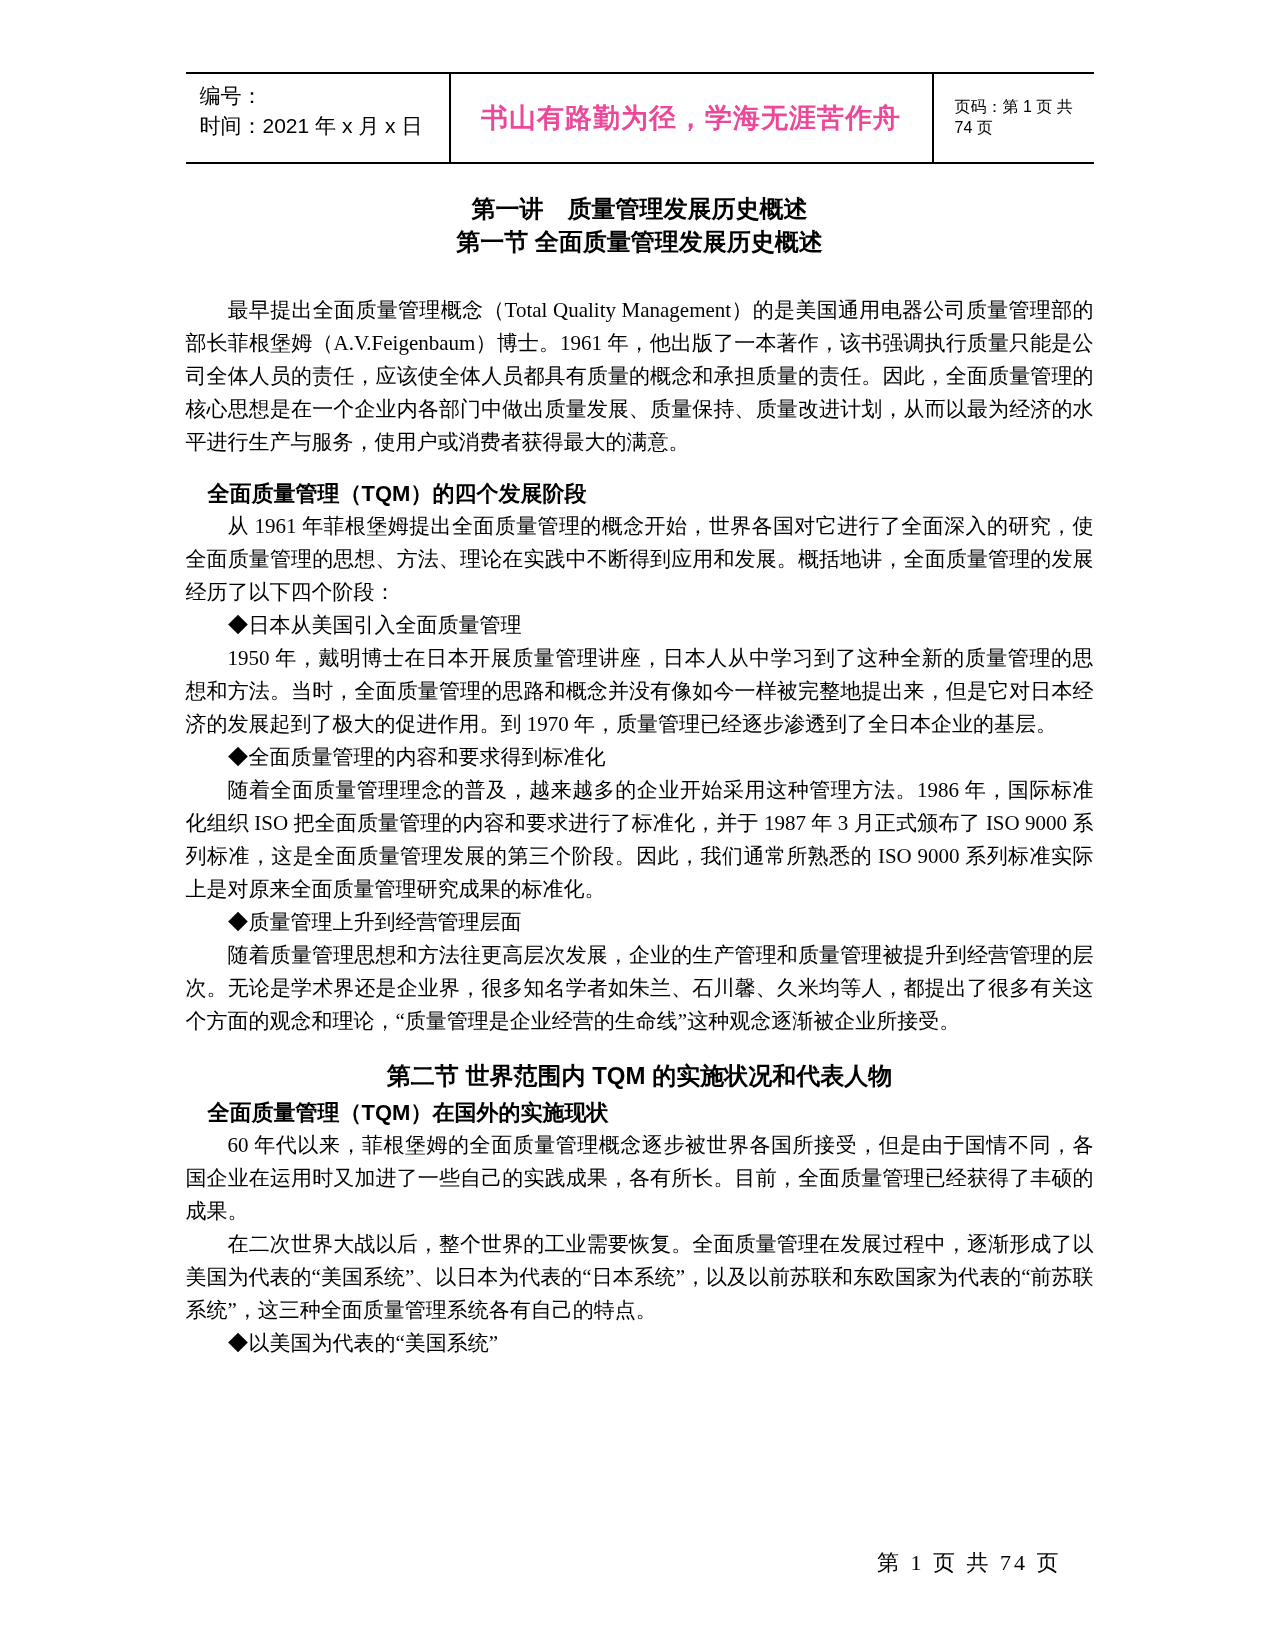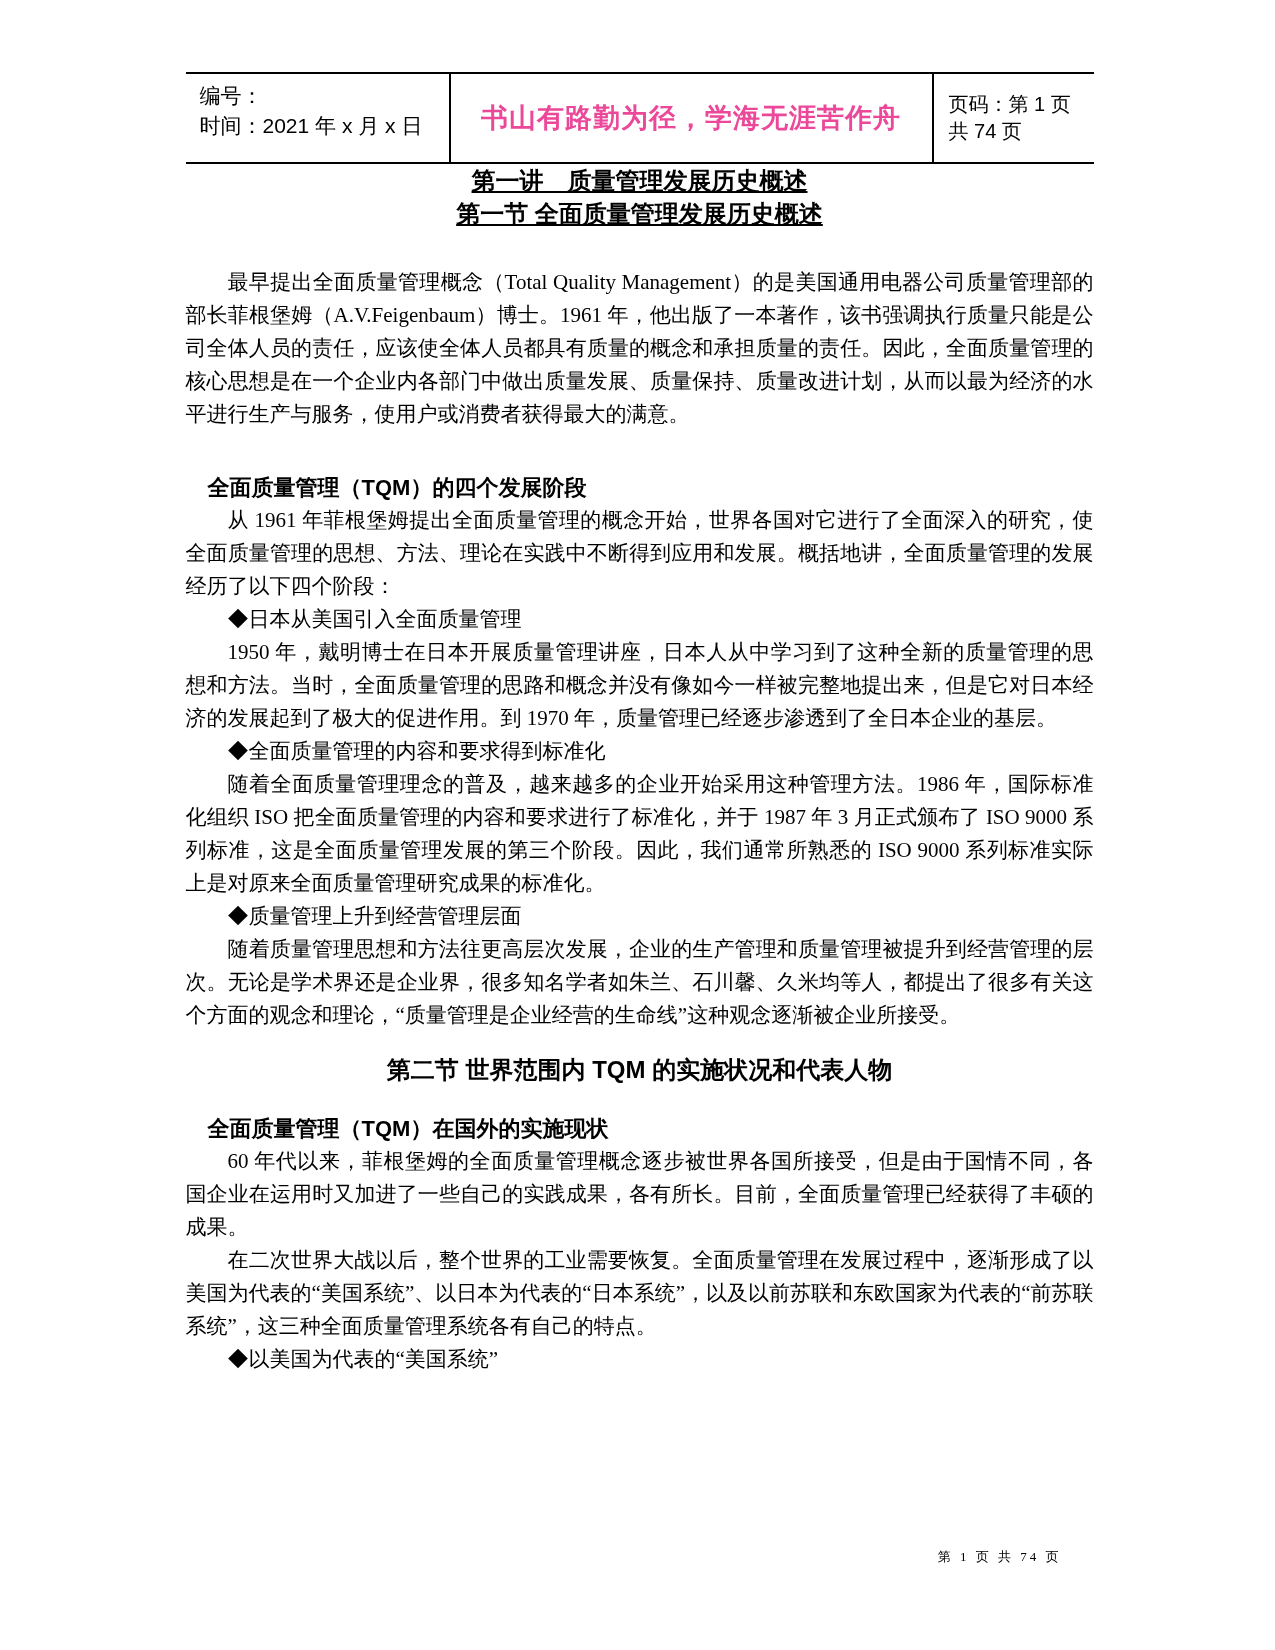--- a/index.html
+++ b/index.html
@@ -46,67 +46,66 @@
     font-weight: bold;
     font-size: 27px;
     letter-spacing: 1px;
     font-family: "Liberation Serif", serif;
   }
   .cell-page {
     flex: 1;
     display: flex;
     align-items: center;
     box-sizing: border-box;
-    padding-left: 15px;
-    font-size: 20px;
+    padding-left: 21px;
+    font-size: 16px;
   }
 
   
   .title-block {
+    margin-top: 28px;
     text-align: center;
     font-family: "Liberation Sans", sans-serif;
     font-weight: bold;
     font-size: 24px;
     line-height: 33px;
-    text-decoration: underline;
   }
 
   
   .document-body {
     margin-top: 36px;
     font-size: 21px;
     line-height: 33px;
     text-align: justify;
   }
   .blk-p      { text-indent: 2em; }
   .blk-bullet { text-indent: 2em; text-align: left; }
   .blk-h3 {
     font-family: "Liberation Sans", sans-serif;
     font-weight: bold;
     font-size: 22px;
     text-indent: 1em;
     text-align: left;
-    margin-top: 22px;
   }
   .blk-h2 {
     font-family: Liberation Sans, sans-serif;
     font-weight: bold;
     font-size: 24px;
     text-align: center;
     text-indent: 0;
     line-height: 40px;
   }
   .blk-blank { height: 18px; }
 
   
   .footer {
     position: absolute;
     top: 1548px;
     right: 150px;
-    font-size: 13px;
+    font-size: 22px;
     letter-spacing: 3px;
     font-family: "Liberation Serif", serif;
   }
 </style>
 </head>
 <body>
 
 <div class="page">
 
   <div class="header-table">

